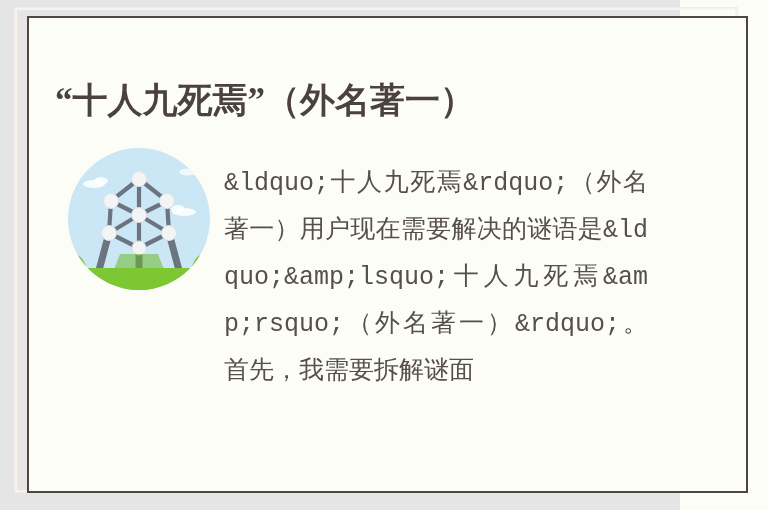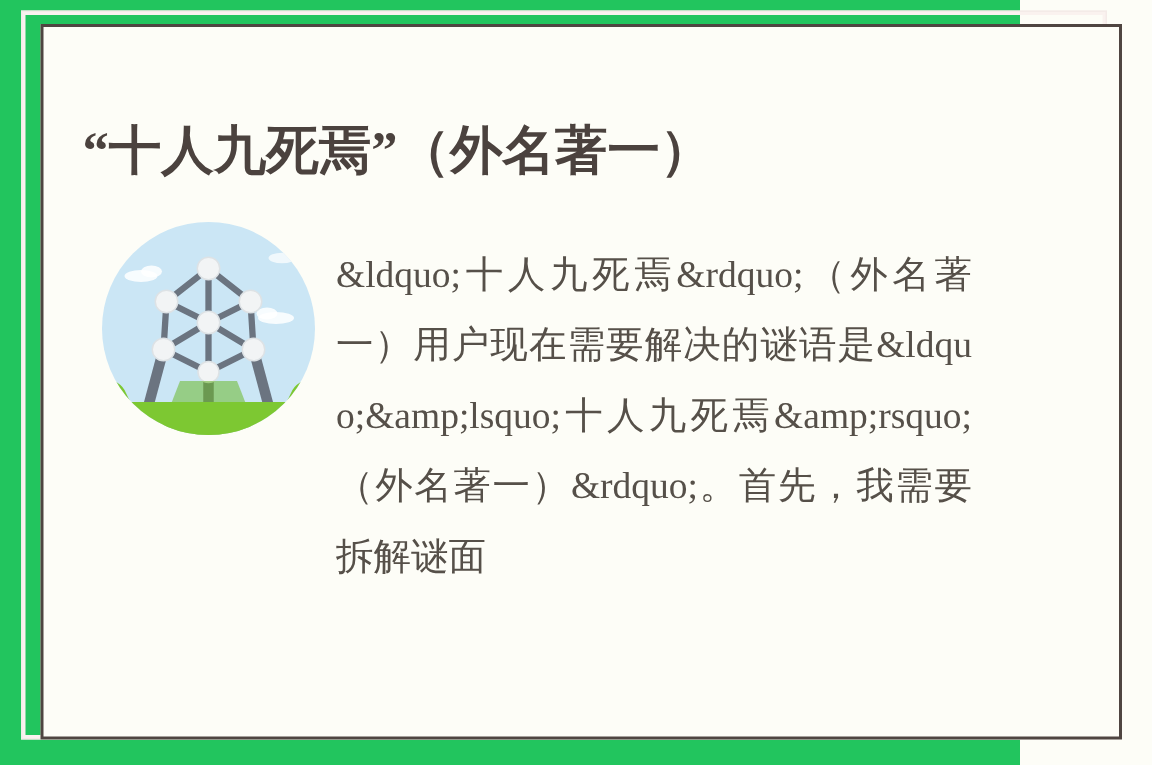--- a/index.html
+++ b/index.html
@@ -13,21 +13,21 @@
     font-family: "Liberation Serif", "DejaVu Serif", serif;
     overflow: hidden;
   }
 
   
   .page {
     position: absolute;
     left: 0; top: 0;
     width: 680px;
     height: 510px;
-    background: #22c55e;
+    background: #e5e5e5;
   }
   .frame-outer {
     position: absolute;
     left: 14px;
     top: 7px;
     width: 724px;
     height: 486px;
     border: 1px solid #f4ebe8;
     background: transparent;
     box-sizing: border-box;
@@ -80,21 +80,21 @@
   .body-text {
     position: absolute;
     left: 224px;
     top: 160px;
     width: 424px;
     font-size: 25px;
     line-height: 47px;
     color: #565049;
     text-align: justify;
     text-justify: inter-character;
-    font-family: Liberation Serif, serif;
+    font-family: Liberation Mono, monospace;
     word-break: break-all;
     overflow: hidden;
     max-height: 238px;
   }
 </style>
 </head>
 <body>
 
 <div class="page">
 

